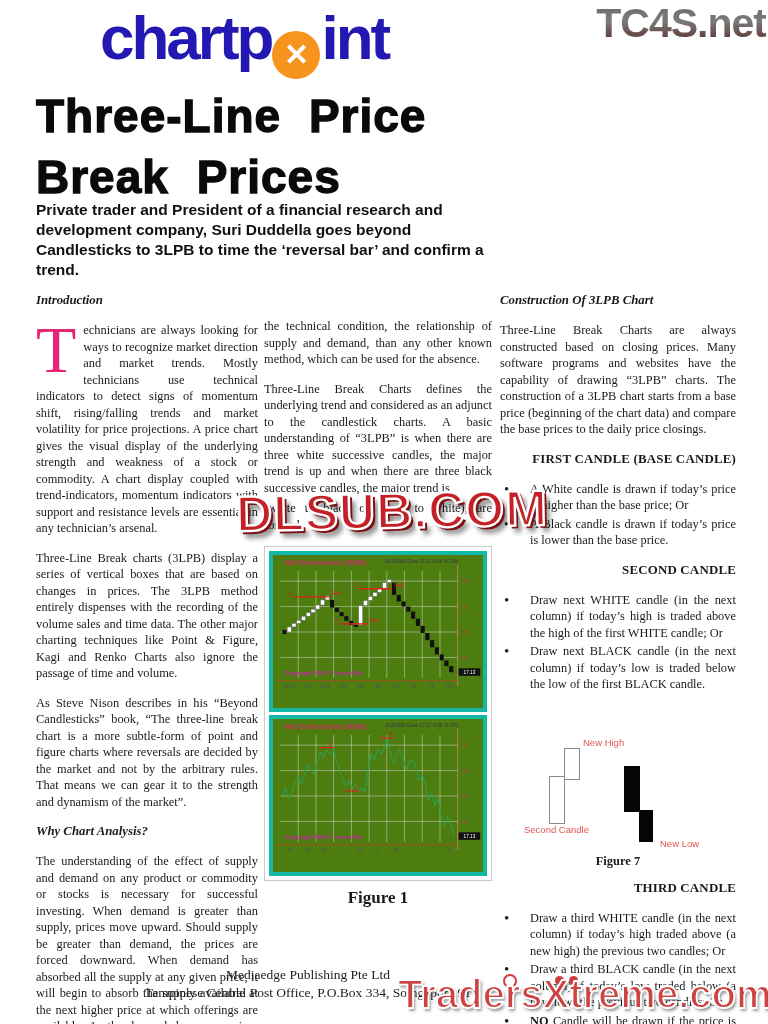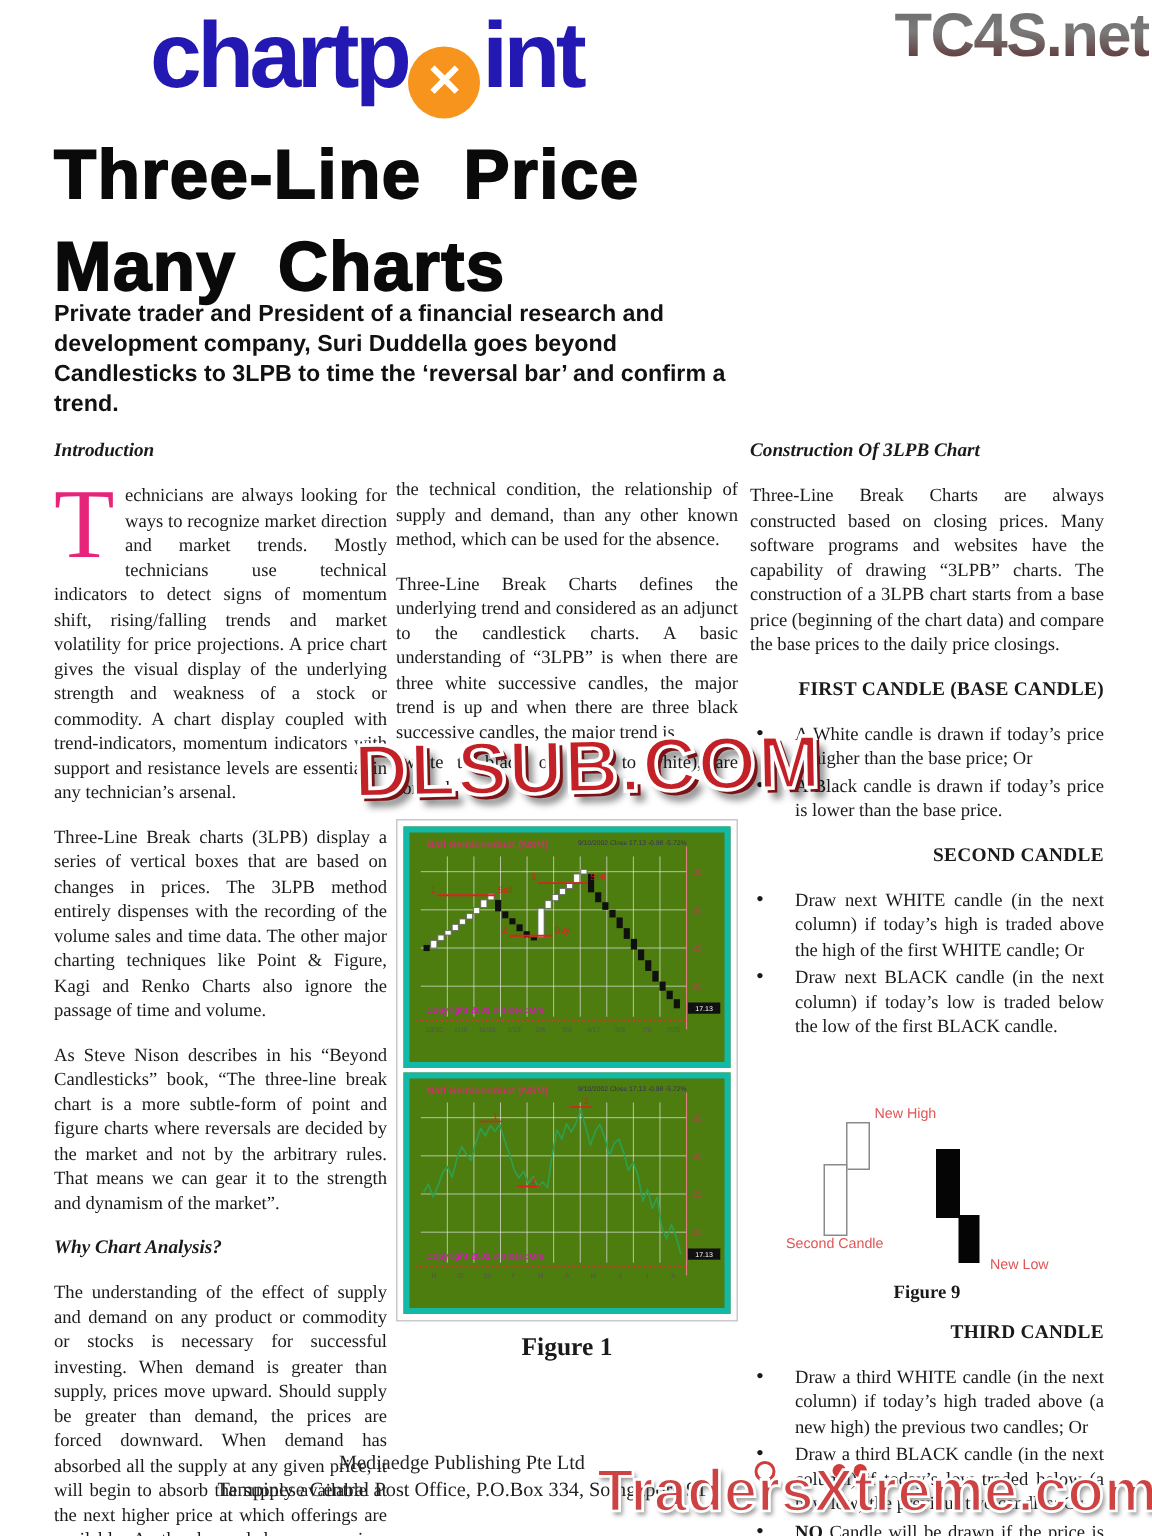--- a/index.html
+++ b/index.html
@@ -79,21 +79,21 @@
 </head>
 <body>
 
 <div id="page">
 
   <div class="logo"><span>chartp</span><span class="disc">✕</span><span>int</span></div>
   <div class="wm-tc4s">TC4S.net</div>
 
   <div class="title">
     <div>Three-Line Price</div>
-    <div>Many Charts</div>
+    <div>Break Prices</div>
   </div>
   <div class="standfirst">Private trader and President of a financial research and development company, Suri Duddella goes beyond Candlesticks to 3LPB to time the ‘reversal bar’ and confirm a trend.</div>
 
   <div id="col1" class="col">
     <div class="h-ital">Introduction</div>
     <p><span class="dropcap">T</span><span>echnicians are always looking for ways to recognize market direction and market trends. Mostly technicians use technical indicators to detect signs of momentum shift, rising/falling trends and market volatility for price projections. A price chart gives the visual display of the underlying strength and weakness of a stock or commodity. A chart display coupled with trend-indicators, momentum indicators with support and resistance levels are essential in any technician’s arsenal.</span></p>
     <p>Three-Line Break charts (3LPB) display a series of vertical boxes that are based on changes in prices. The 3LPB method entirely dispenses with the recording of the volume sales and time data. The other major charting techniques like Point &amp; Figure, Kagi and Renko Charts also ignore the passage of time and volume.</p>
     <p>As Steve Nison describes in his “Beyond Candlesticks” book, “The three-line break chart is a more subtle-form of point and figure charts where reversals are decided by the market and not by the arbitrary rules. That means we can gear it to the strength and dynamism of the market”.</p>
     <div class="h-ital">Why Chart Analysis?</div>
     <p>The understanding of the effect of supply and demand on any product or commodity or stocks is necessary for successful investing. When demand is greater than supply, prices move upward. Should supply be greater than demand, the prices are forced downward.  When demand has absorbed all the supply at any given price, it will begin to absorb the supply available at the next higher price at which offerings are available. As the demand decreases, prices correspondingly increase. Prices recede as a result of absence of demand or an oversupply.</p>
@@ -251,21 +251,21 @@
       <li>Draw next BLACK candle (in the next column) if today’s low is traded below the low of the first BLACK candle.</li>
     </ul>
     <div class="fig2">
       <span class="rlabel" style="left:83px;top:31px;">New High</span>
       <div class="wc" style="left:64px;top:42px;width:14px;height:30px;"></div>
       <div class="wc" style="left:49px;top:70px;width:14px;height:46px;"></div>
       <div class="bc" style="left:124px;top:60px;width:16px;height:46px;"></div>
       <div class="bc" style="left:139px;top:104px;width:14px;height:32px;"></div>
       <span class="rlabel" style="left:24px;top:118px;">Second Candle</span>
       <span class="rlabel" style="left:160px;top:132px;">New Low</span>
-      <div class="fig2-caption">Figure 9</div>
+      <div class="fig2-caption">Figure 7</div>
     </div>
     <div class="h-caps">THIRD CANDLE</div>
     <ul class="blist">
       <li>Draw a third WHITE candle (in the next column) if today’s high traded above (a new high) the previous two candles; Or</li>
       <li>Draw a third BLACK candle (in the next column) if today’s low traded below (a new low) the previous two candles; Or</li>
       <li><b>NO</b><span> Candle will be drawn if the price is within the range of the first two candles.</span></li>
     </ul>
   </div>
 
   <div class="dots">

